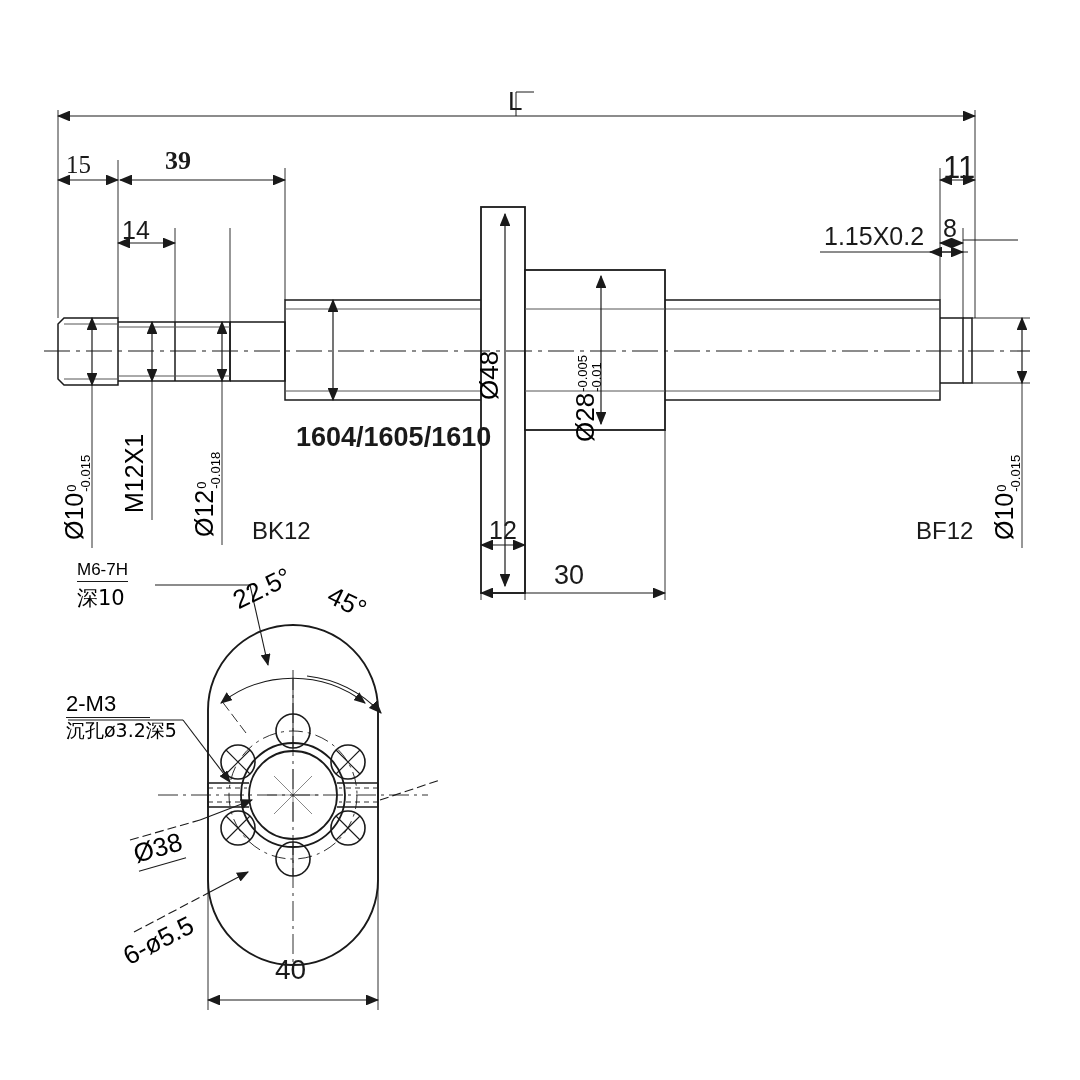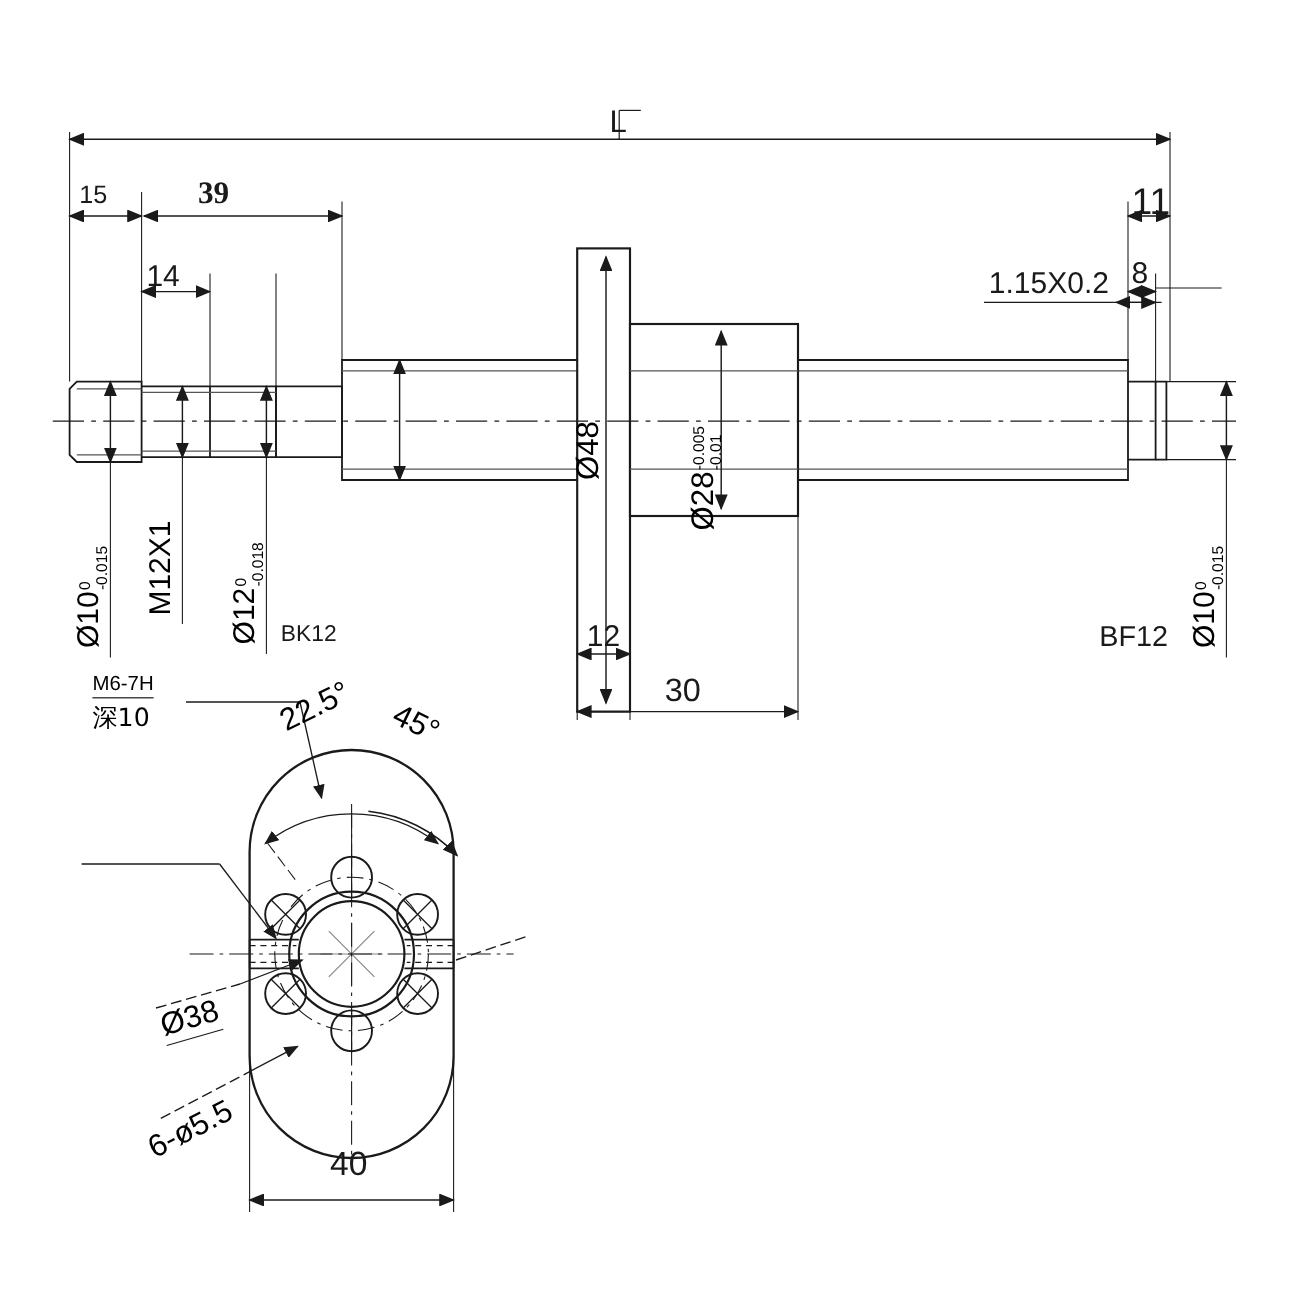--- a/index.html
+++ b/index.html
@@ -220,34 +220,35 @@
     <path d="M68,720 L183,720"></path>
     <path d="M183,720 L230,782" marker-end="url(#ar)"></path>
     <path d="M130,840 L200,820" stroke-dasharray="9,4"></path>
     <path d="M200,820 L252,800" marker-end="url(#ar)"></path>
     <path d="M134,932 L210,892" stroke-dasharray="9,4"></path>
     <path d="M210,892 L248,872" marker-end="url(#ar)"></path>
     <path d="M380,800 L440,780" stroke-dasharray="9,4"></path>
   </g>
 </svg>
 
-<div class="lbl" style="left:66px;top:152px;font-size:21px;">15</div>
+<div class="lbl" style="left:66px;top:152px;font-size:25px;font-family:Liberation Serif, serif;">15</div>
 <div class="lbl" style="left:165px;top:148px;font-size:26px;font-weight:bold;font-family:Liberation Serif, serif;">39</div>
 <div class="lbl" style="left:122px;top:218px;font-size:25px;">14</div>
 <div class="lbl" style="left:943px;top:152px;font-size:31px;">11</div>
 <div class="lbl" style="left:943px;top:216px;font-size:25px;">8</div>
 <div class="lbl" style="left:489px;top:518px;font-size:25px;">12</div>
 <div class="lbl" style="left:554px;top:562px;font-size:27px;">30</div>
 
 <div class="lbl" style="left:508px;top:88px;font-size:26px;">L</div>
 
 <div class="lbl" style="left:824px;top:224px;font-size:25px;">1.15X0.2</div>
 
-
-<div class="lbl" style="left:234px;top:519px;font-size:19px;">BK12</div>
+<div class="lbl" style="left:296px;top:424px;font-size:27px;font-weight:bold;">1604/1605/1610</div>
+
+<div class="lbl" style="left:252px;top:519px;font-size:24px;">BK12</div>
 <div class="lbl" style="left:916px;top:519px;font-size:24px;">BF12</div>
 
 <div style="position:absolute;left:60px;top:540px;transform:rotate(-90deg);
             transform-origin:left top;white-space:nowrap;">
   <span style="font-size:25px;">Ø10</span><span style="display:inline-block;vertical-align:middle;font-size:13px;line-height:1.05;
                text-align:left;margin-left:1px;">
     <span style="display:block;">0</span>
     <span style="display:block;">-0.015</span>
   </span>
 </div>
@@ -284,20 +285,25 @@
     <span style="display:block;">-0.015</span>
   </span>
 </div>
 
 <div style="position:absolute;left:77px;top:560px;line-height:1.15;">
   <div style="font-size:17px;border-bottom:1.5px solid #1a1a1a;padding-bottom:1px;
               display:inline-block;">M6-7H</div>
   <div style="font-size:21px;margin-top:4px;font-family:'DejaVu Sans',sans-serif;">深10</div>
 </div>
 
+<div style="position:absolute;left:66px;top:691px;line-height:1.15;">
+  <div style="font-size:22px;border-bottom:1.5px solid #1a1a1a;padding-bottom:1px;
+              display:inline-block;padding-right:34px;">2-M3</div>
+  <div style="font-size:19px;margin-top:2px;font-family:'DejaVu Sans',sans-serif;">沉孔ø3.2深5</div>
+</div>
 
 <div style="position:absolute;left:130px;top:840px;transform:rotate(-16deg);
             transform-origin:left top;font-size:26px;border-bottom:1.4px solid #1a1a1a;
             padding-bottom:1px;">Ø38</div>
 
 <div style="position:absolute;left:118px;top:944px;transform:rotate(-27deg);
             transform-origin:left top;font-size:26px;">6-ø5.5</div>
 
 <div style="position:absolute;left:228px;top:588px;transform:rotate(-26deg);
             transform-origin:left top;font-size:26px;">22.5°</div>

